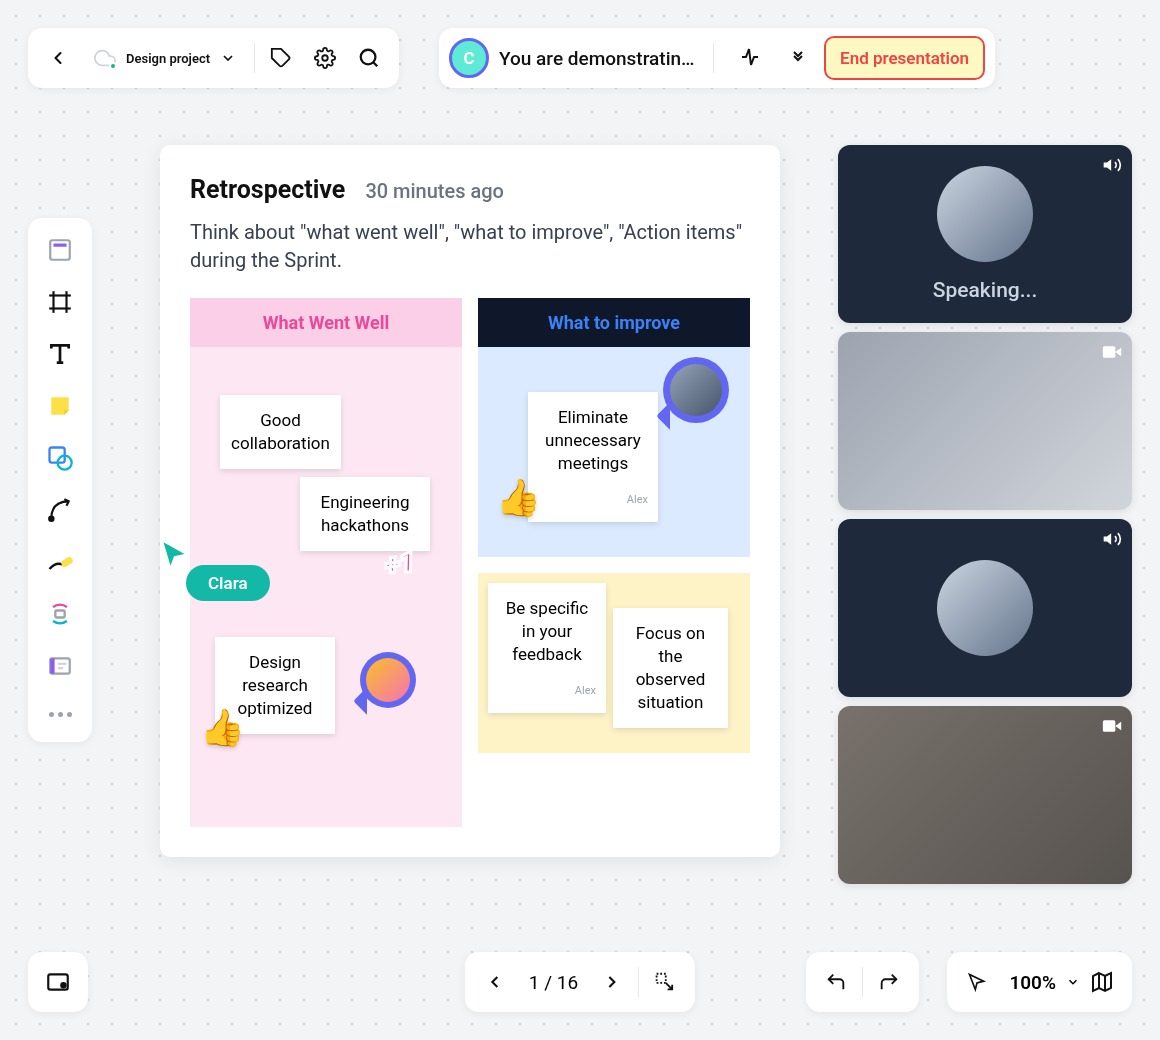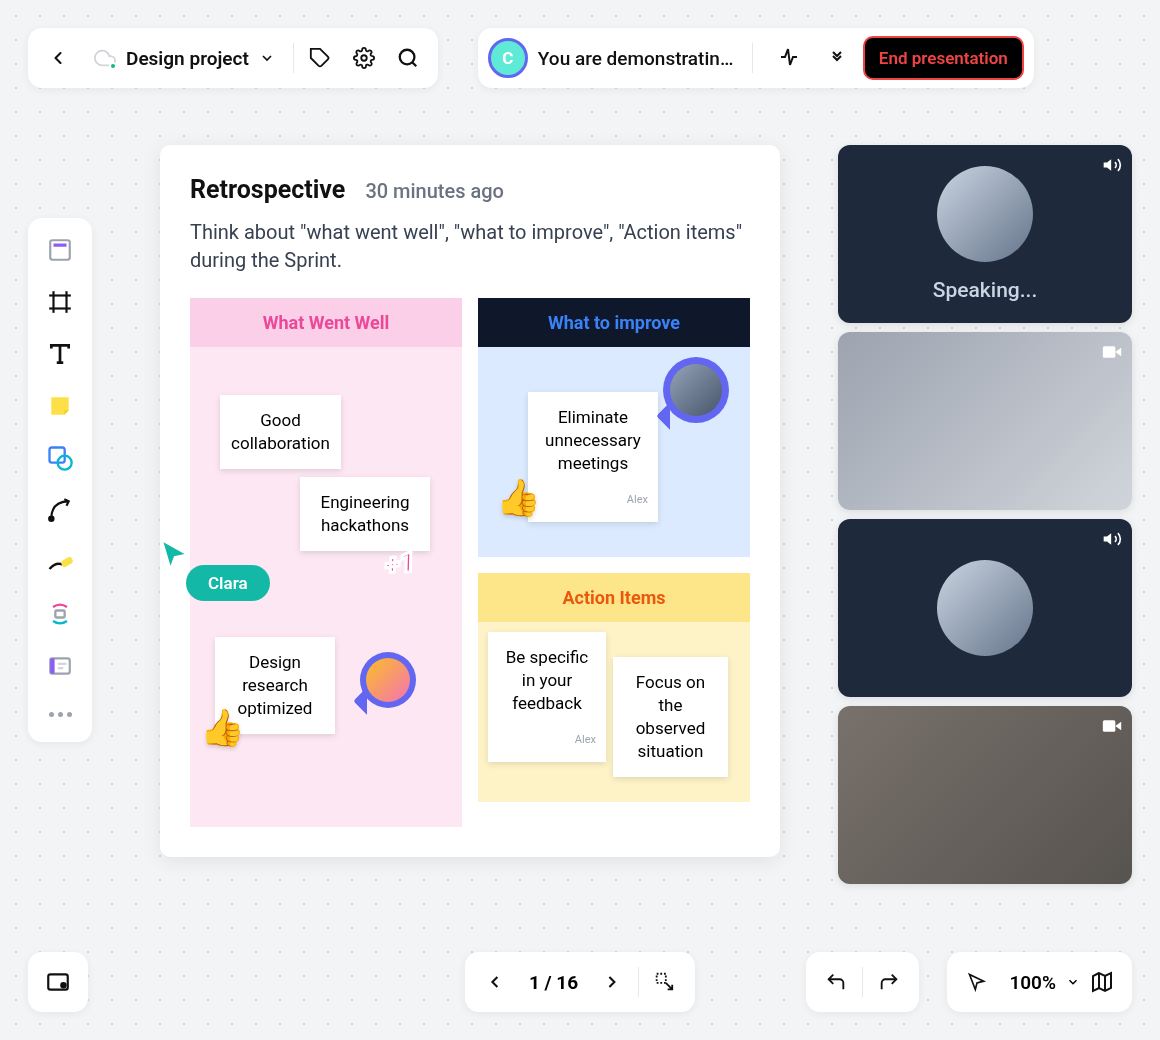--- a/index.html
+++ b/index.html
@@ -1,28 +1,28 @@
 <!DOCTYPE html>
 <html><head>
 <meta charset="utf-8">
 <style>
 *{box-sizing:border-box;margin:0;padding:0;font-family:-apple-system,BlinkMacSystemFont,"Segoe UI",Roboto,sans-serif}
 body{width:1160px;height:1040px;background:#f3f4f6;position:relative;overflow:hidden;border-radius:20px}
 .dots{position:absolute;inset:0;background-image:radial-gradient(circle,#d1d5db 1.5px,transparent 1.5px);background-size:24px 24px;background-position:4px 4px}
 .topbar{position:absolute;top:28px;left:28px;right:28px;display:flex;gap:40px;align-items:center;z-index:10}
 .toolbar-group{background:#fff;border-radius:14px;display:flex;align-items:center;padding:8px;box-shadow:0 2px 8px rgba(0,0,0,0.06)}
 .icon-btn{width:44px;height:44px;display:flex;align-items:center;justify-content:center;border-radius:10px;cursor:pointer;color:#111}
-.project-sel{display:flex;align-items:center;gap:10px;padding:0 14px;font-size:19px;font-weight:600;color:#111;cursor:pointer}
+.project-sel{display:flex;align-items:center;gap:10px;padding:0 14px;font-size:13px;font-weight:600;color:#111;cursor:pointer}
 .cloud-ico{width:22px;height:22px;position:relative}
 .cloud-ico svg{color:#d1d5db}
 .cloud-dot{position:absolute;bottom:-1px;right:-1px;width:8px;height:8px;background:#10b981;border-radius:50%;border:2px solid #fff}
 .pres-group{background:#fff;border-radius:14px;display:flex;align-items:center;padding:8px 10px;gap:10px;box-shadow:0 2px 8px rgba(0,0,0,0.06)}
 .pres-avatar{width:40px;height:40px;border-radius:50%;border:3px solid #6366f1;background:#5eead4;display:flex;align-items:center;justify-content:center;font-weight:700;color:#fff;font-size:17px}
 .pres-text{font-size:19px;font-weight:500;color:#111;max-width:200px;white-space:nowrap;overflow:hidden;text-overflow:ellipsis}
-.end-btn{border:2px solid #ef4444;color:#ef4444;background:#000000;padding:10px 14px;border-radius:10px;font-size:17px;font-weight:600;cursor:pointer}
+.end-btn{border:2px solid #ef4444;color:#ef4444;background:#fef9c3;padding:10px 14px;border-radius:10px;font-size:17px;font-weight:600;cursor:pointer}
 .vdiv{width:1px;height:30px;background:#e5e7eb;margin:0 4px}
 .side-toolbar{position:absolute;left:28px;top:218px;background:#fff;border-radius:14px;display:flex;flex-direction:column;padding:8px;gap:4px;box-shadow:0 2px 8px rgba(0,0,0,0.06);z-index:10}
 .side-toolbar .icon-btn{width:48px;height:48px}
 .more-dots{display:flex;gap:4px;justify-content:center;align-items:center;height:40px}
 .more-dots span{width:5px;height:5px;background:#9ca3af;border-radius:50%}
 .board{position:absolute;left:160px;top:145px;width:620px;background:#fff;border-radius:10px;padding:30px;z-index:5;box-shadow:0 4px 20px rgba(0,0,0,0.08)}
 .board-hdr{display:flex;align-items:baseline;gap:20px;margin-bottom:14px}
 .board-title{font-size:25px;font-weight:700;color:#111}
 .board-time{font-size:20px;color:#6b7280;font-weight:500}
 .board-desc{font-size:20px;color:#374151;line-height:1.4;margin-bottom:24px}
@@ -51,21 +51,21 @@
 .video-sidebar{position:absolute;right:28px;top:145px;width:294px;display:flex;flex-direction:column;gap:9px;z-index:5}
 .vtile{height:178px;border-radius:12px;position:relative;overflow:hidden;background:#1e293b;box-shadow:0 2px 8px rgba(0,0,0,0.1)}
 .vtile.dark{display:flex;flex-direction:column;align-items:center;justify-content:center;gap:16px}
 .vtile .vavatar{width:96px;height:96px;border-radius:50%;background:linear-gradient(135deg,#cbd5e1,#64748b)}
 .vtile .vlabel{color:#cbd5e1;font-size:21px;font-weight:500}
 .vtile .vicon{position:absolute;top:10px;right:10px;color:#fff}
 .vtile.photo1{background:linear-gradient(135deg,#9ca3af,#d1d5db)}
 .vtile.photo2{background:linear-gradient(135deg,#78716c,#57534e)}
 .bottom-left{position:absolute;left:28px;bottom:28px;background:#fff;border-radius:14px;padding:8px;box-shadow:0 2px 8px rgba(0,0,0,0.06);z-index:10}
 .bottom-center{position:absolute;left:50%;transform:translateX(-50%);bottom:28px;background:#fff;border-radius:14px;display:flex;align-items:center;padding:8px;box-shadow:0 2px 8px rgba(0,0,0,0.06);z-index:10}
-.page-ind{font-size:19px;font-weight:700;padding:0 12px}
+.page-ind{font-size:19px;font-weight:400;padding:0 12px}
 .bottom-right{position:absolute;right:28px;bottom:28px;display:flex;gap:28px;z-index:10}
 .bottom-group{background:#fff;border-radius:14px;display:flex;align-items:center;padding:8px;box-shadow:0 2px 8px rgba(0,0,0,0.06)}
 .zoom-val{font-size:19px;font-weight:600;padding:0 10px}
 .face2{background:linear-gradient(135deg,#94a3b8,#475569)!important}
 svg{display:block}
 </style>
 </head>
 <body>
 
 <div class="dots"></div>
@@ -234,21 +234,20 @@
           </div>
           <div class="avatar-badge" style="left:185px;top:10px;width:66px;height:66px">
             <div class="ring" style="width:66px;height:66px"></div>
               <div class="face face2" style="width:52px;height:52px;top:7px;left:7px"></div>
               <div class="tail"></div>
           </div>
           <div class="thumb" style="left:18px;top:130px">👍</div>
         </div>
       </div>
       <div class="col col-amber">
-        <div class="col-hdr">Action Items</div>
         <div class="col-body">
           <div class="note" style="left:10px;top:10px;width:118px">
             <span>Be specific in your feedback</span>
             <div class="note-auth">Alex</div>
           </div>
           <div class="note" style="left:135px;top:35px;width:115px"><span>Focus on the observed situation</span></div>
         </div>
       </div>
     </div>
   </div>

